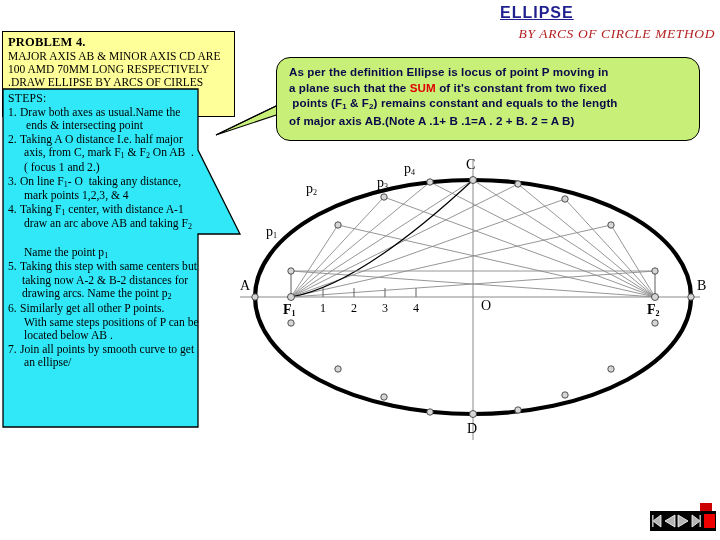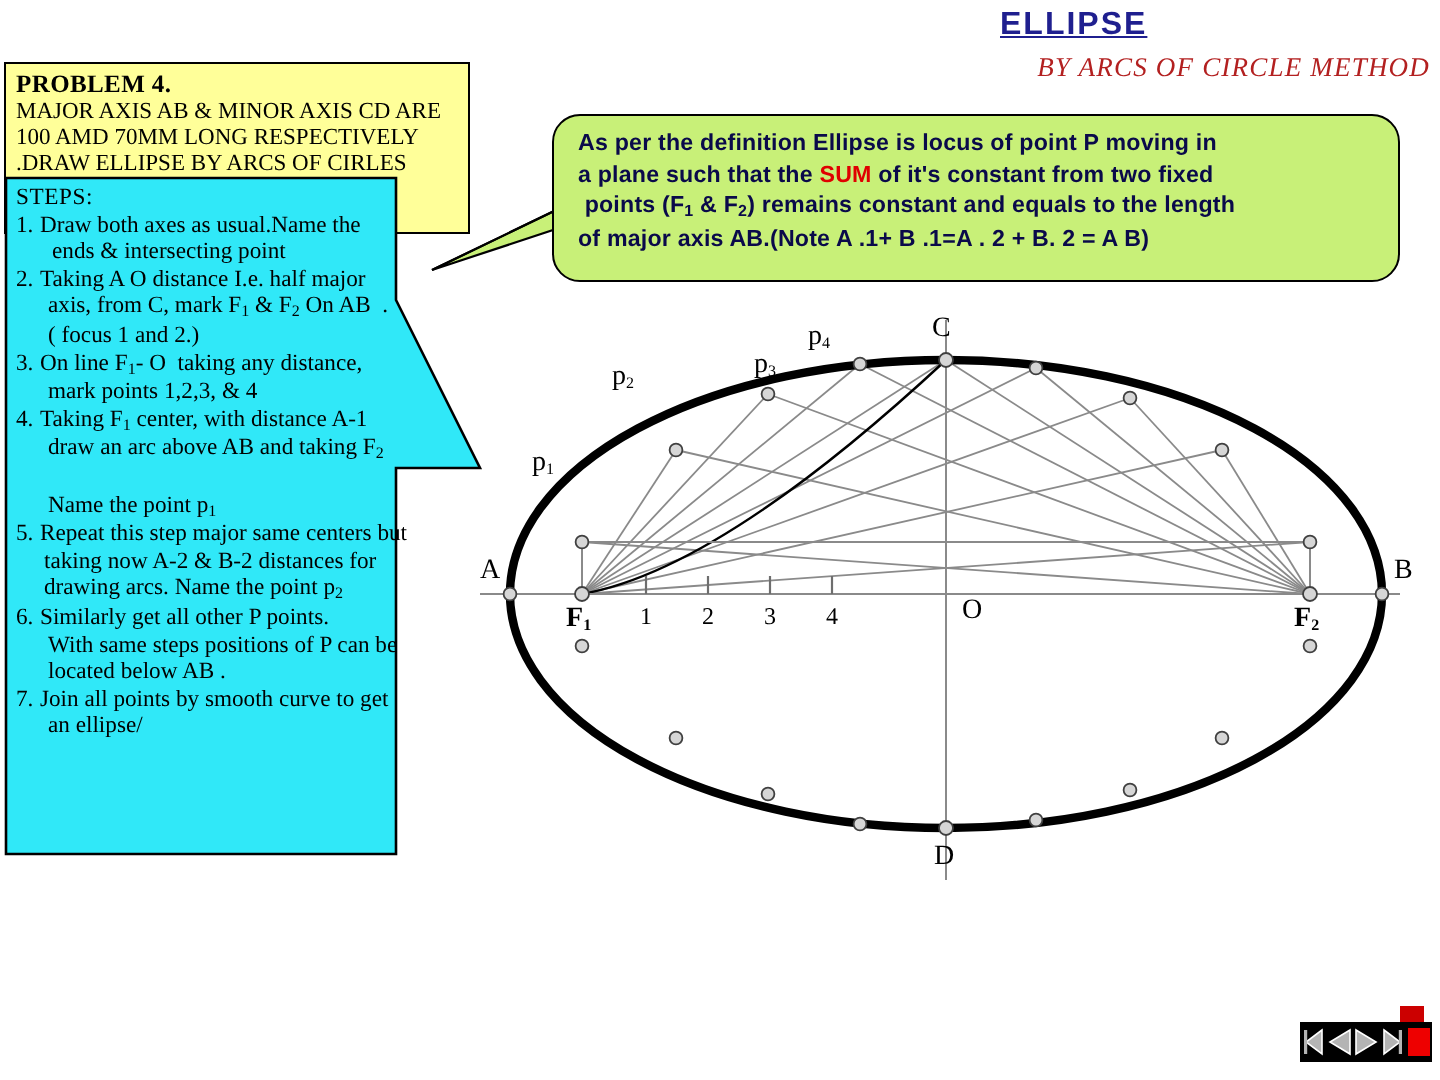--- a/index.html
+++ b/index.html
@@ -247,21 +247,21 @@
           <span>Taking F<sub>1</sub> center, with distance A-1</span><br>
           <span style="padding-left:4px">draw an arc above AB and taking F<sub>2</sub></span><br>
           <br>
           <span style="padding-left:4px">Name the point p<sub>1</sub></span>
         </span>
       </div>
 
       <div class="step">
         <span class="num">5.</span>
         <span class="body">
-          <span>Repeat this step major same centers but</span><br>
+          <span>Taking this step with same centers but</span><br>
           <span style="padding-left:2px">taking now A-2 &amp; B-2 distances for</span><br>
           <span style="padding-left:2px">drawing arcs. Name the point p<sub>2</sub></span>
         </span>
       </div>
 
       <div class="step">
         <span class="num">6.</span>
         <span class="body">
           <span>Similarly get all other P points.</span><br>
           <span style="padding-left:4px">With same steps positions of  P can be</span><br>

